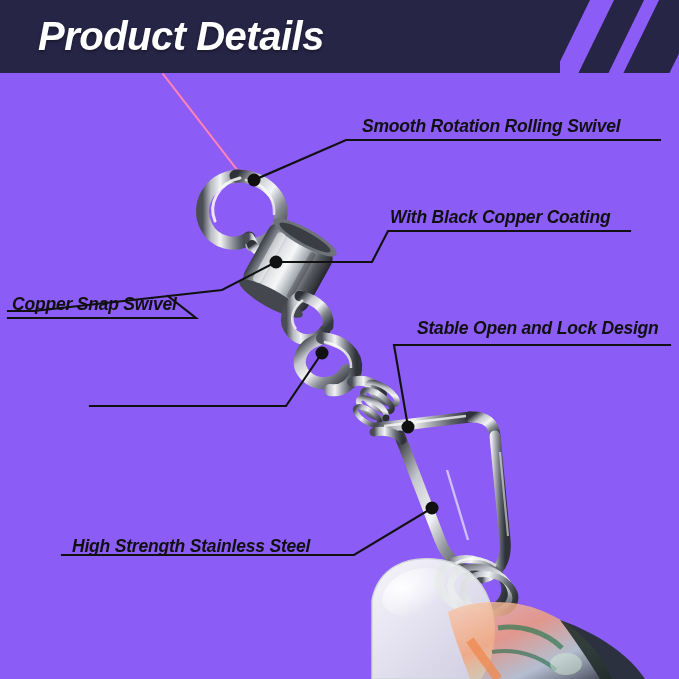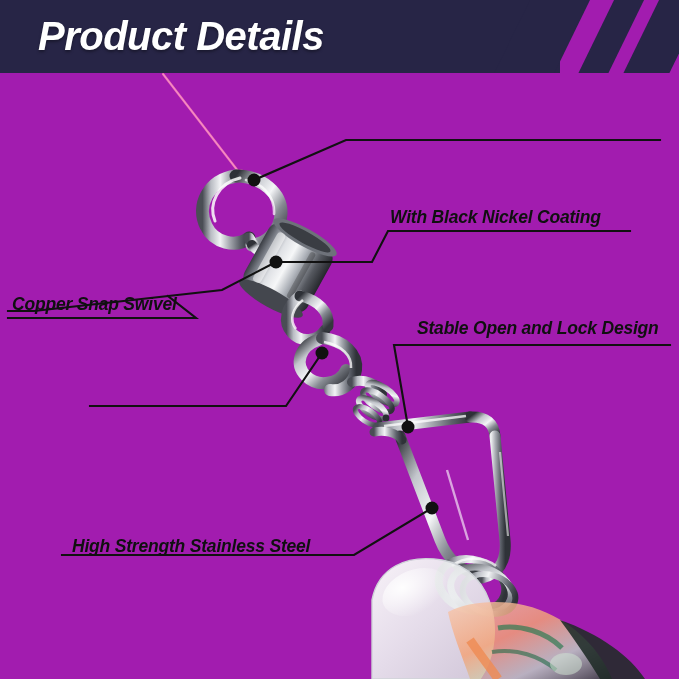--- a/index.html
+++ b/index.html
@@ -4,21 +4,21 @@
 <title>Product Details</title>
 <style>
   html,body{margin:0;padding:0;}
   body{
     width:679px;height:679px;
     background:#ffffff;
     font-family:"Liberation Sans","DejaVu Sans",sans-serif;
     overflow:hidden;
     position:relative;
   }
-  #stage{position:relative;width:679px;height:679px;overflow:hidden;background:#a21caf;}
+  #stage{position:relative;width:679px;height:679px;overflow:hidden;background:#8b5cf6;}
 
   
   .banner{
     position:absolute;left:0;top:0;width:679px;height:73px;
     overflow:hidden;
   }
   .banner-bg{
     position:absolute;left:0;top:0;width:560px;height:73px;
     background:var(--navy,#272546);
   }
@@ -215,22 +215,23 @@
     </g>
   </svg>
 
   <div class="banner">
     <div class="banner-bg"></div>
     <div class="slash slash-a"></div>
     <div class="slash slash-b"></div>
     <div class="banner-title">Product Details</div>
   </div>
 
-
-  <div class="label" style="left:390px;top:207px;">With Black Nickel Coating</div>
+  <div class="label" style="left:362px;top:116px;">Smooth Rotation Rolling Swivel</div>
+
+  <div class="label" style="left:390px;top:207px;">With Black Copper Coating</div>
 
   <div class="label" style="left:12px;top:294px;text-align:center;">Copper Snap Swivel</div>
 
   <div class="label" style="left:417px;top:318px;">Stable Open and Lock Design</div>
 
 
   <div class="label" style="left:72px;top:536px;">High Strength Stainless Steel</div>
 
 </div>
 

